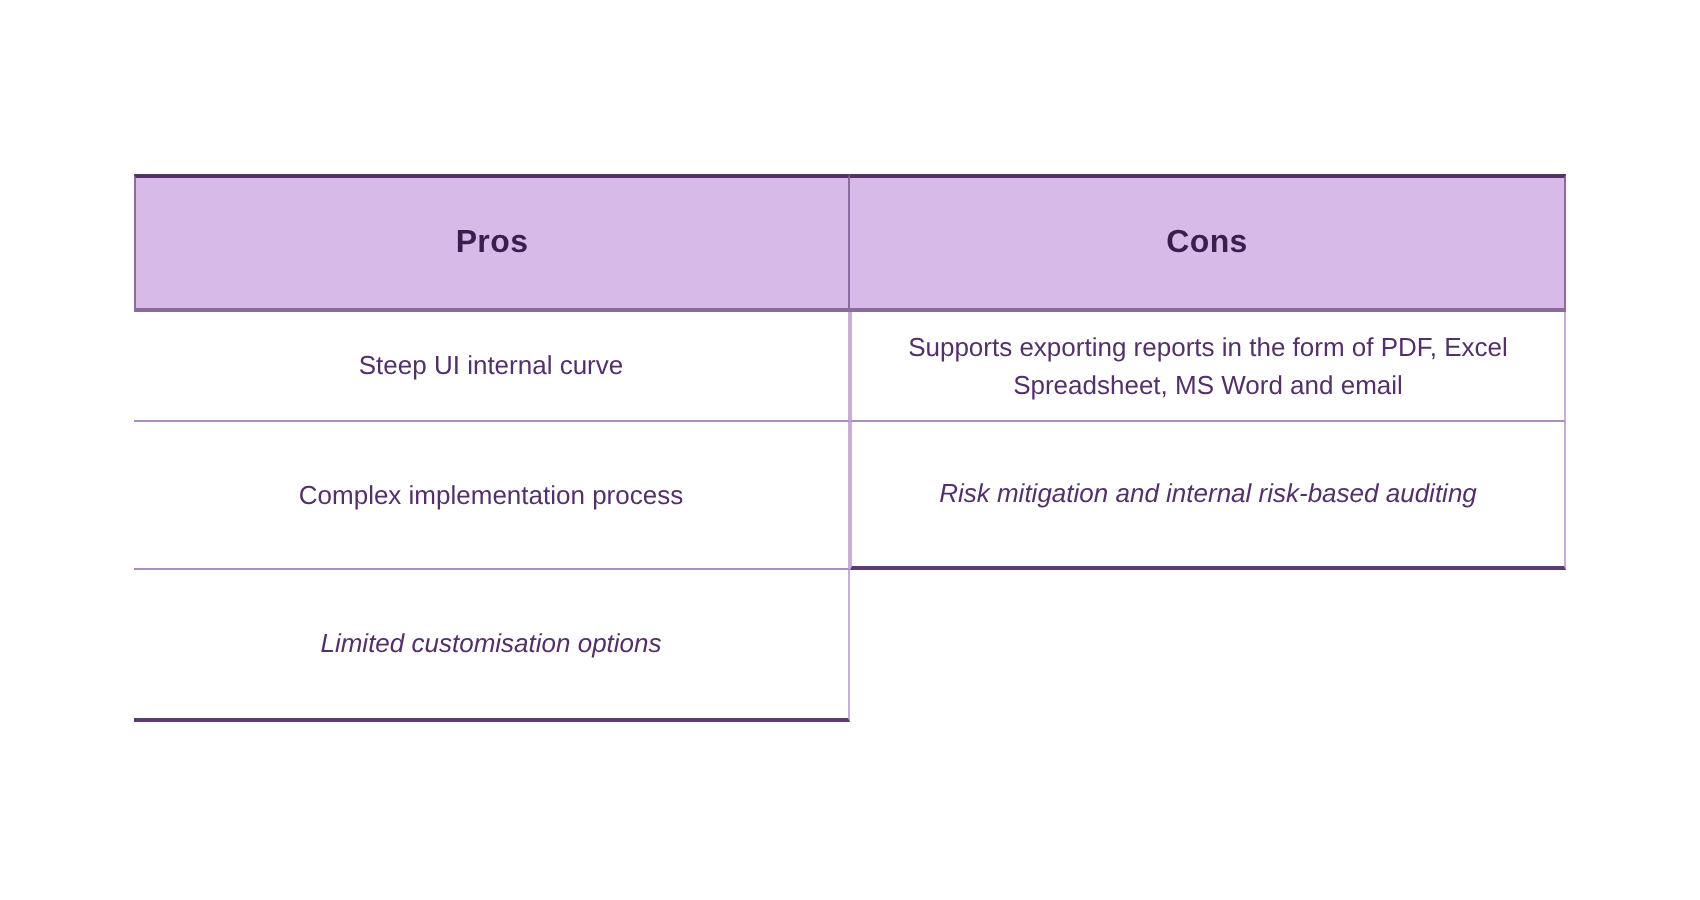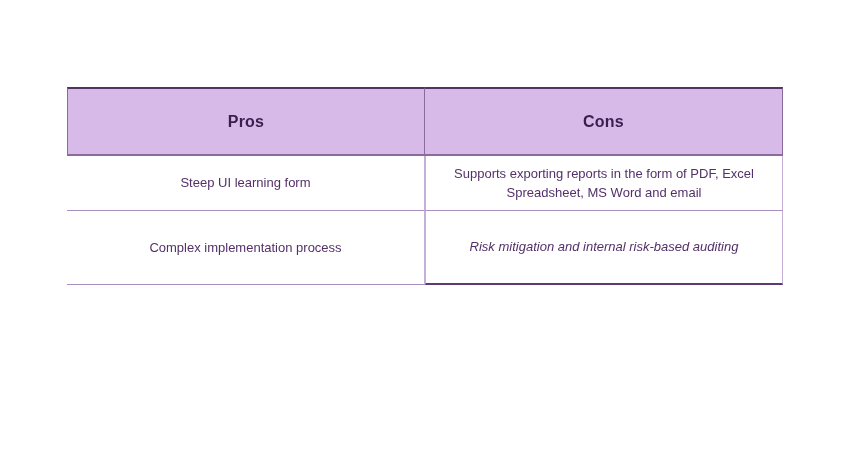--- a/index.html
+++ b/index.html
@@ -79,21 +79,22 @@
 </style>
 </head>
 <body>
 
 <div class="canvas">
   <div class="pros-cons-table">
 
     <div class="cell header-cell col-left">Pros</div>
     <div class="cell header-cell col-right">Cons</div>
 
-    <div class="cell body-cell col-right row-mid">Steep UI learning form</div>
+    <div class="cell body-cell col-right row-mid">Steep UI internal curve</div>
 
     <div class="cell body-cell col-left row-mid">Supports exporting reports in the form of PDF, Excel Spreadsheet, MS Word and email</div>
     <div class="cell body-cell col-right row-mid">Complex implementation process</div>
 
     <div class="cell body-cell col-left row-last">Risk mitigation and internal risk-based auditing</div>
+    <div class="cell body-cell col-right row-last">Limited customisation options</div>
 
   </div>
 </div>
 
 </body></html>

